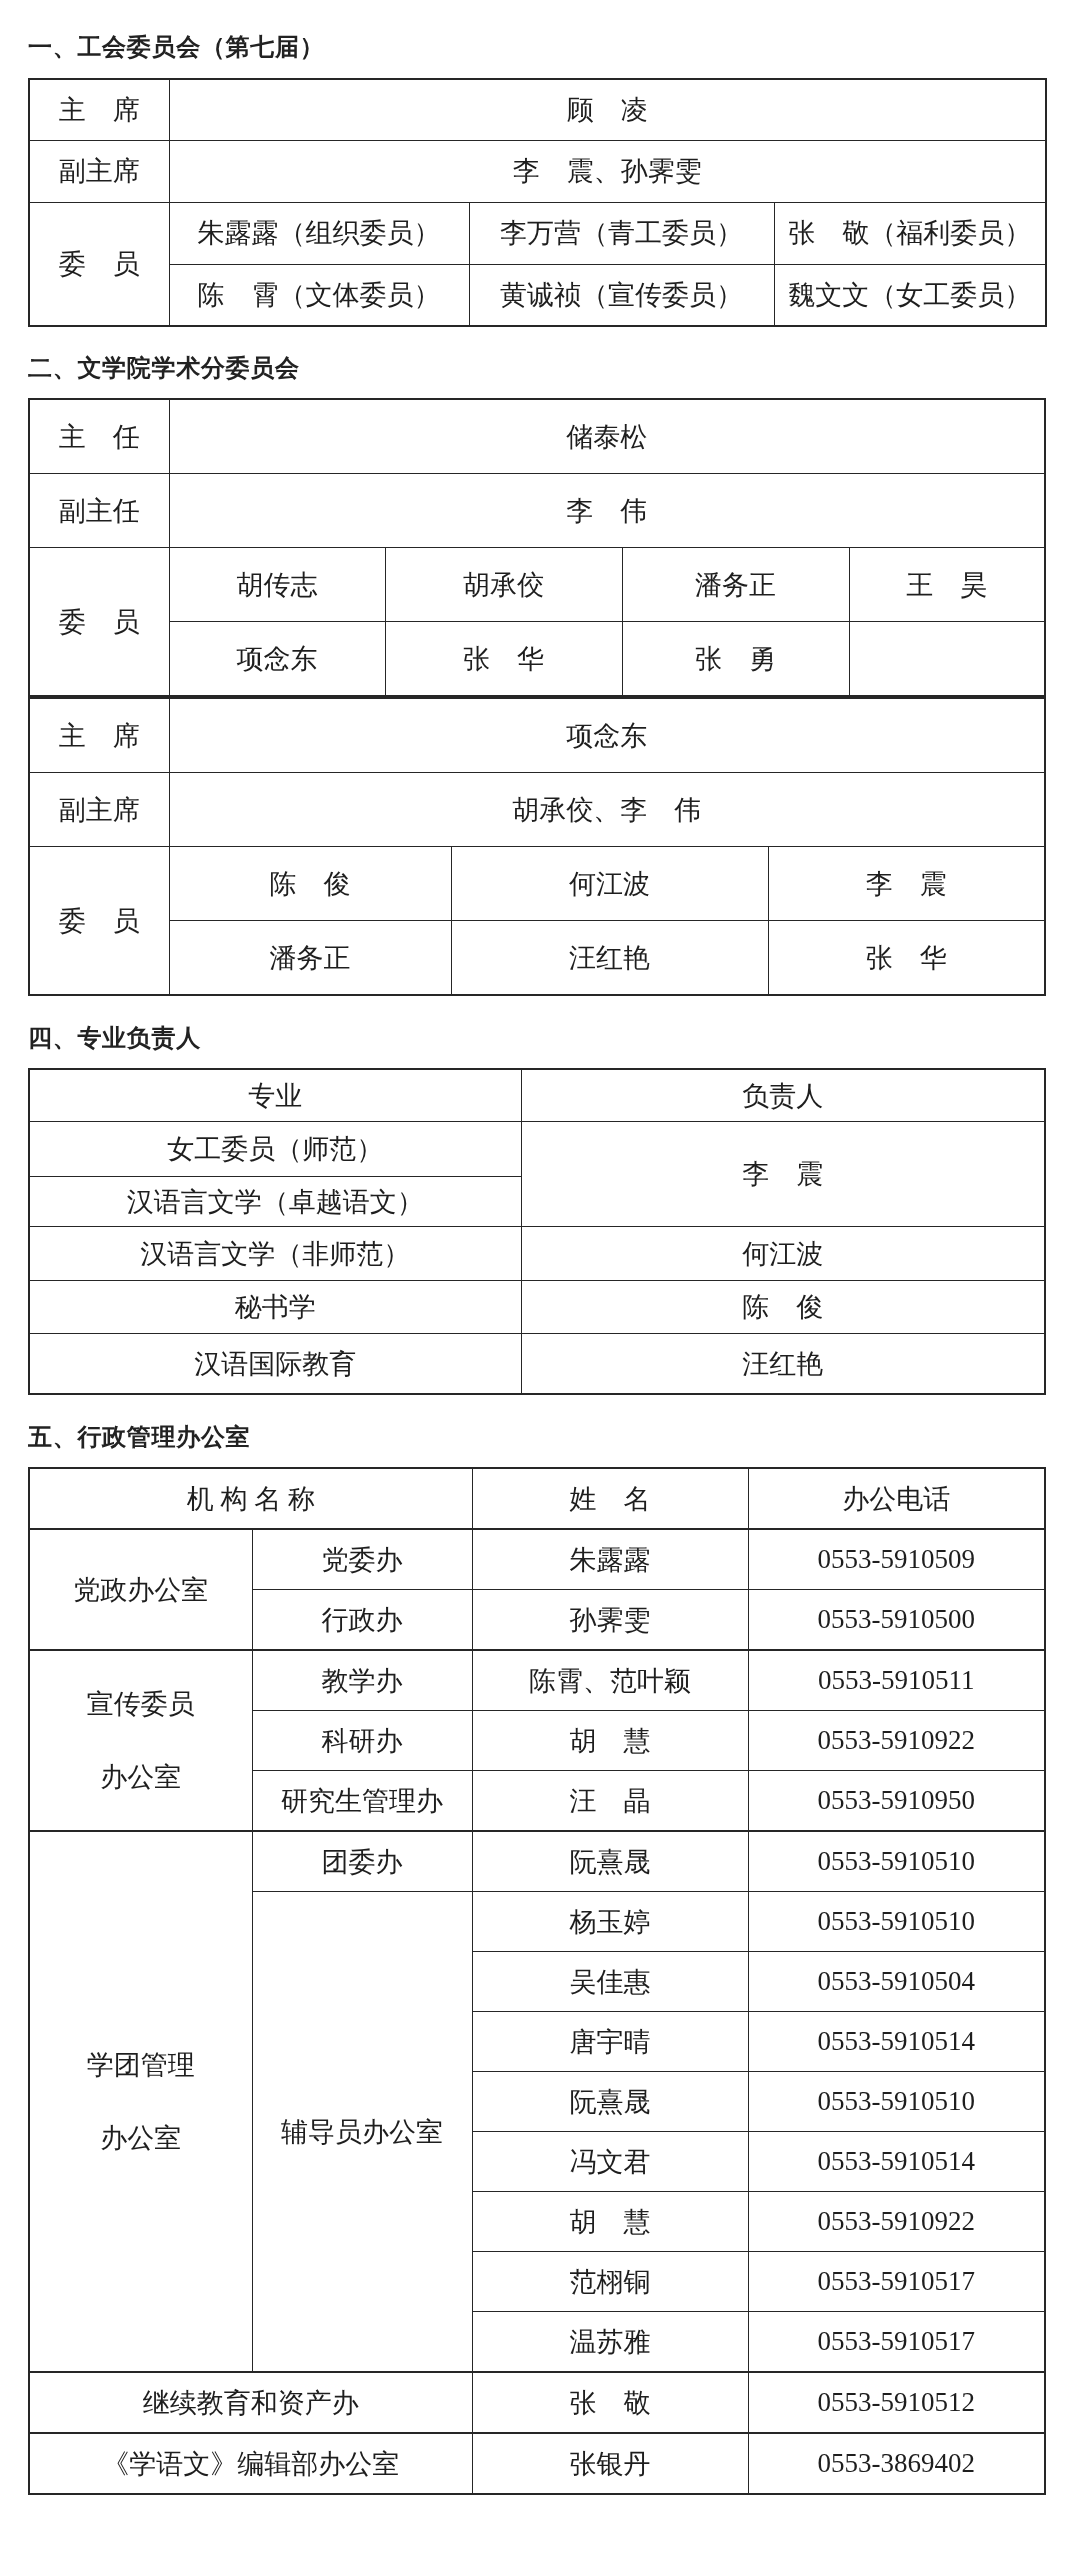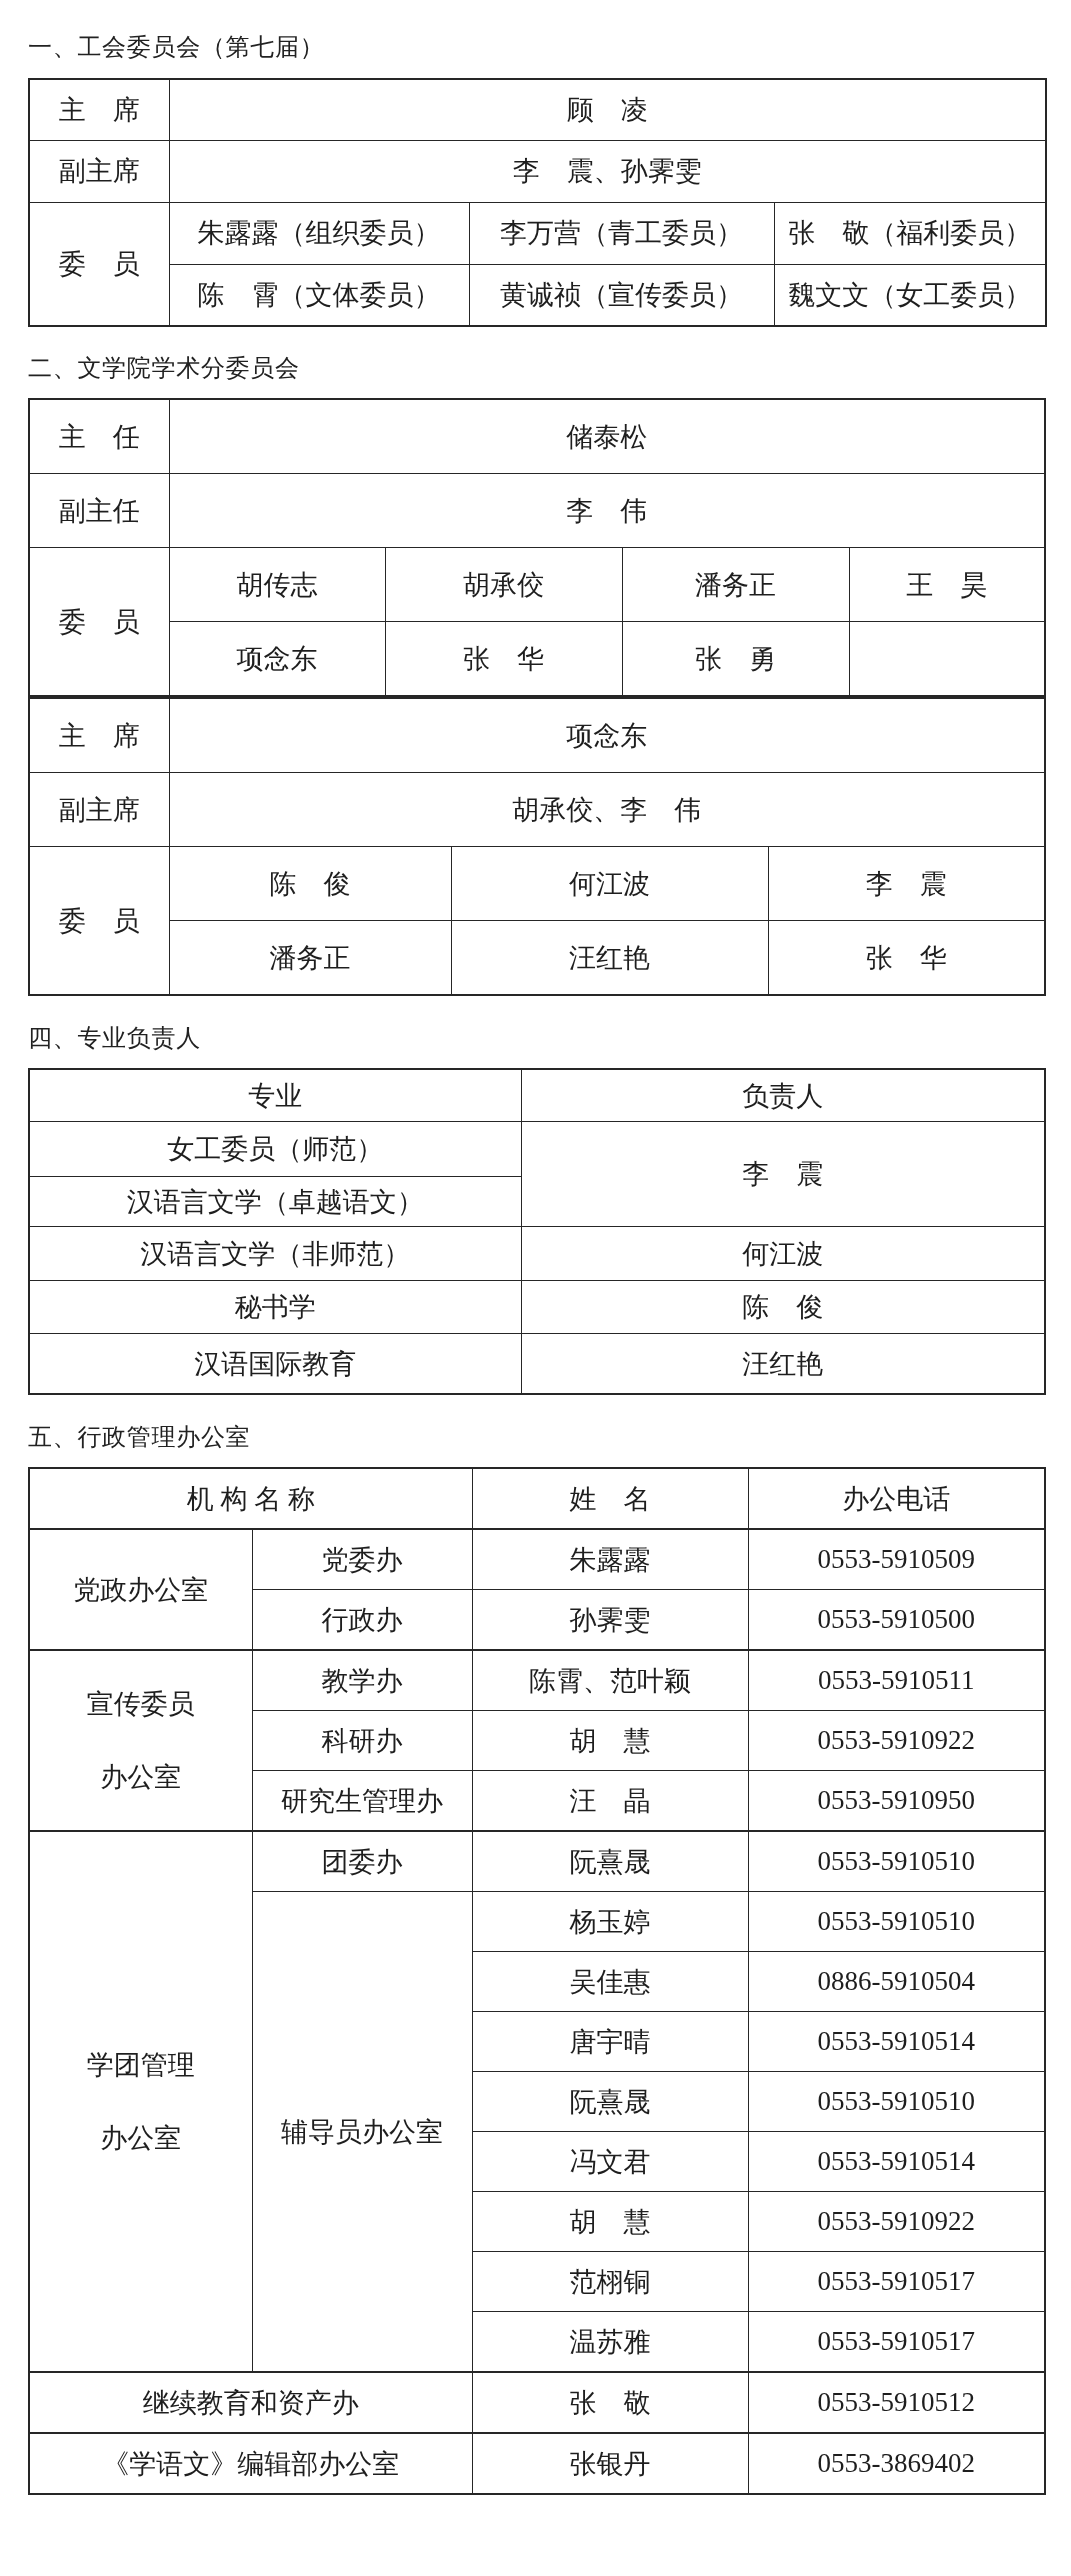--- a/index.html
+++ b/index.html
@@ -9,21 +9,21 @@
     height: 2576px;
     background: #ffffff;
     color: #1e1e1e;
     box-sizing: border-box;
     padding: 31px 27.6px 0 28px;
     font-family: "Liberation Serif", "DejaVu Serif", serif;
     overflow: hidden;
   }
   .sec-title {
     font-family: "Liberation Sans", "DejaVu Sans", sans-serif;
-    font-weight: normal;
+    font-weight: bold;
     font-size: 24px;
     color: #222222;
     height: 31px;
     line-height: 31px;
     margin: 25.4px 0 15.5px 0;
     letter-spacing: 0.7px;
     white-space: nowrap;
   }
   .sec-title.first { margin-top: 0; }
   table.tbl {
@@ -237,21 +237,21 @@
       <td>阮熹晟</td>
       <td>0553-5910510</td>
     </tr>
     <tr>
       <td rowspan="8">辅导员办公室</td>
       <td>杨玉婷</td>
       <td>0553-5910510</td>
     </tr>
     <tr>
       <td>吴佳惠</td>
-      <td>0886-5910504</td>
+      <td>0553-5910504</td>
     </tr>
     <tr>
       <td>唐宇晴</td>
       <td>0553-5910514</td>
     </tr>
     <tr>
       <td>阮熹晟</td>
       <td>0553-5910510</td>
     </tr>
     <tr>

